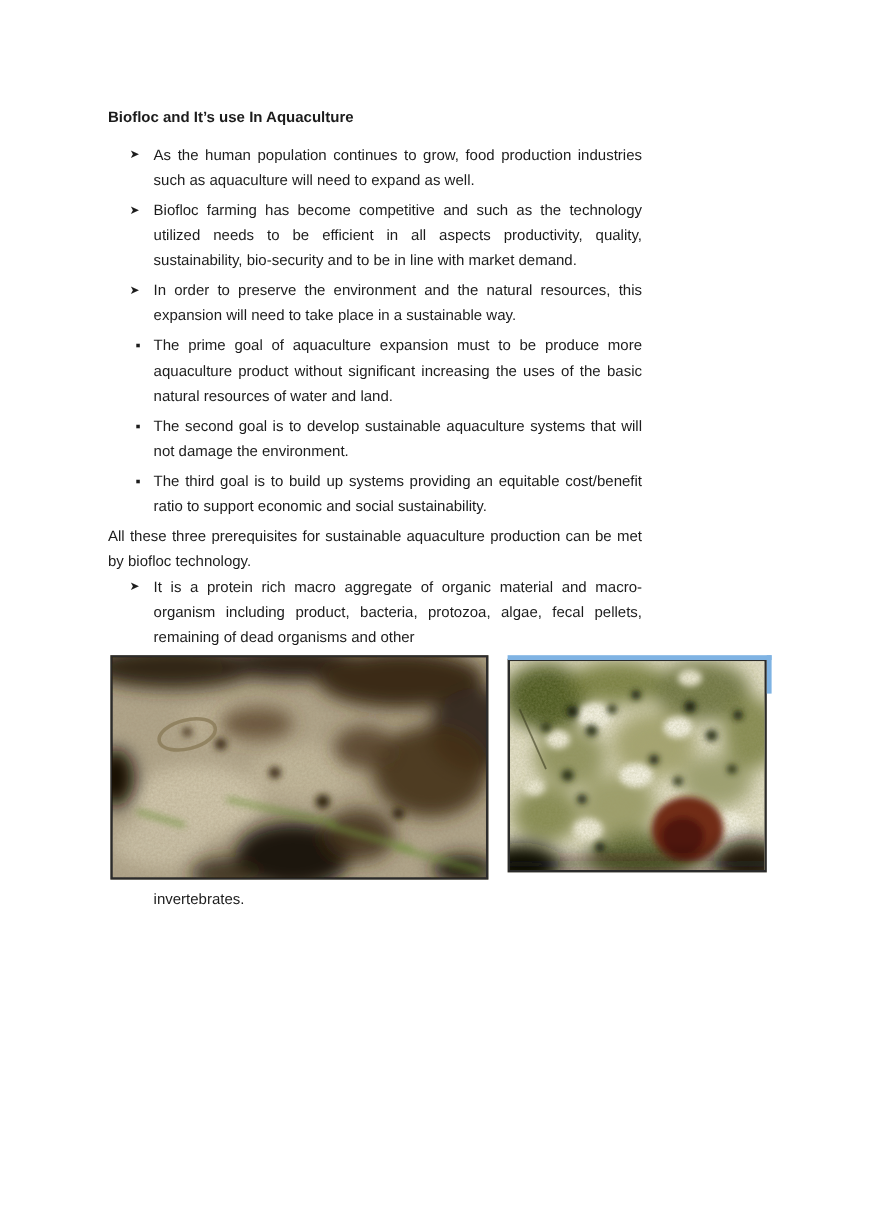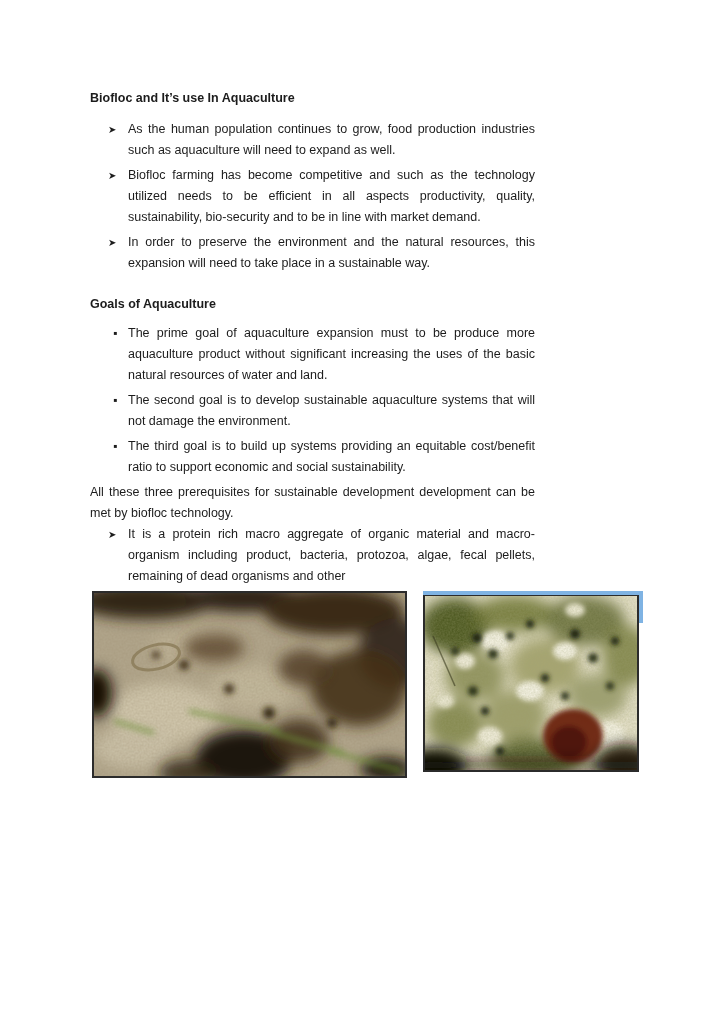--- a/index.html
+++ b/index.html
@@ -66,38 +66,37 @@
     <li>
       <span class="marker arrow">➤</span>
       <div class="t b-text">Biofloc farming has become competitive and such as the technology utilized needs to be efficient in all aspects productivity, quality, sustainability, bio-security and to be in line with market demand.</div>
     </li>
     <li>
       <span class="marker arrow">➤</span>
       <div class="t b-text">In order to preserve the environment and the natural resources, this expansion will need to take place in a sustainable way.</div>
     </li>
   </ul>
 
-  <p class="t bold h-goals">Goals of Aquaculture</p>
 
   <ul class="blist">
     <li>
       <span class="marker square">▪</span>
       <div class="t b-text">The prime goal of aquaculture expansion must to be produce more aquaculture product without significant increasing the uses of the basic natural resources of water and land.</div>
     </li>
     <li>
       <span class="marker square">▪</span>
       <div class="t b-text">The second goal is to develop sustainable aquaculture systems that will not damage the environment.</div>
     </li>
     <li>
       <span class="marker square">▪</span>
       <div class="t b-text">The third goal is to build up systems providing an equitable cost/benefit ratio to support economic and social sustainability.</div>
     </li>
   </ul>
 
-  <p class="t closing">All these three prerequisites for sustainable development development can be met by biofloc technology.</p>
+  <p class="t closing">All these three prerequisites for sustainable aquaculture production can be met by biofloc technology.</p>
 
 
   <ul class="blist">
     <li>
       <span class="marker arrow">➤</span>
       <div class="t b-text">It is a protein rich macro aggregate of organic material and macro-organism including product, bacteria, protozoa, algae, fecal pellets, remaining of dead organisms and other</div>
     </li>
   </ul>
 
   <div class="figrow">
@@ -218,14 +217,15 @@
         <g filter="url(#gbl8)">
           <ellipse cx="10" cy="170" rx="32" ry="18" fill="#0e0c06"></ellipse>
           <ellipse cx="200" cy="168" rx="30" ry="20" fill="#141106" opacity="0.9"></ellipse>
           <rect x="0" y="164" width="212" height="10" fill="#1a1508" opacity="0.7"></rect>
         </g>
         <line x1="8" y1="40" x2="30" y2="90" stroke="#3c3c20" stroke-width="1.5" opacity="0.6"></line>
       </svg>
     </div>
   </div>
 
+  <p class="t continuation">invertebrates.</p>
 
 </div>
 
 </body></html>

